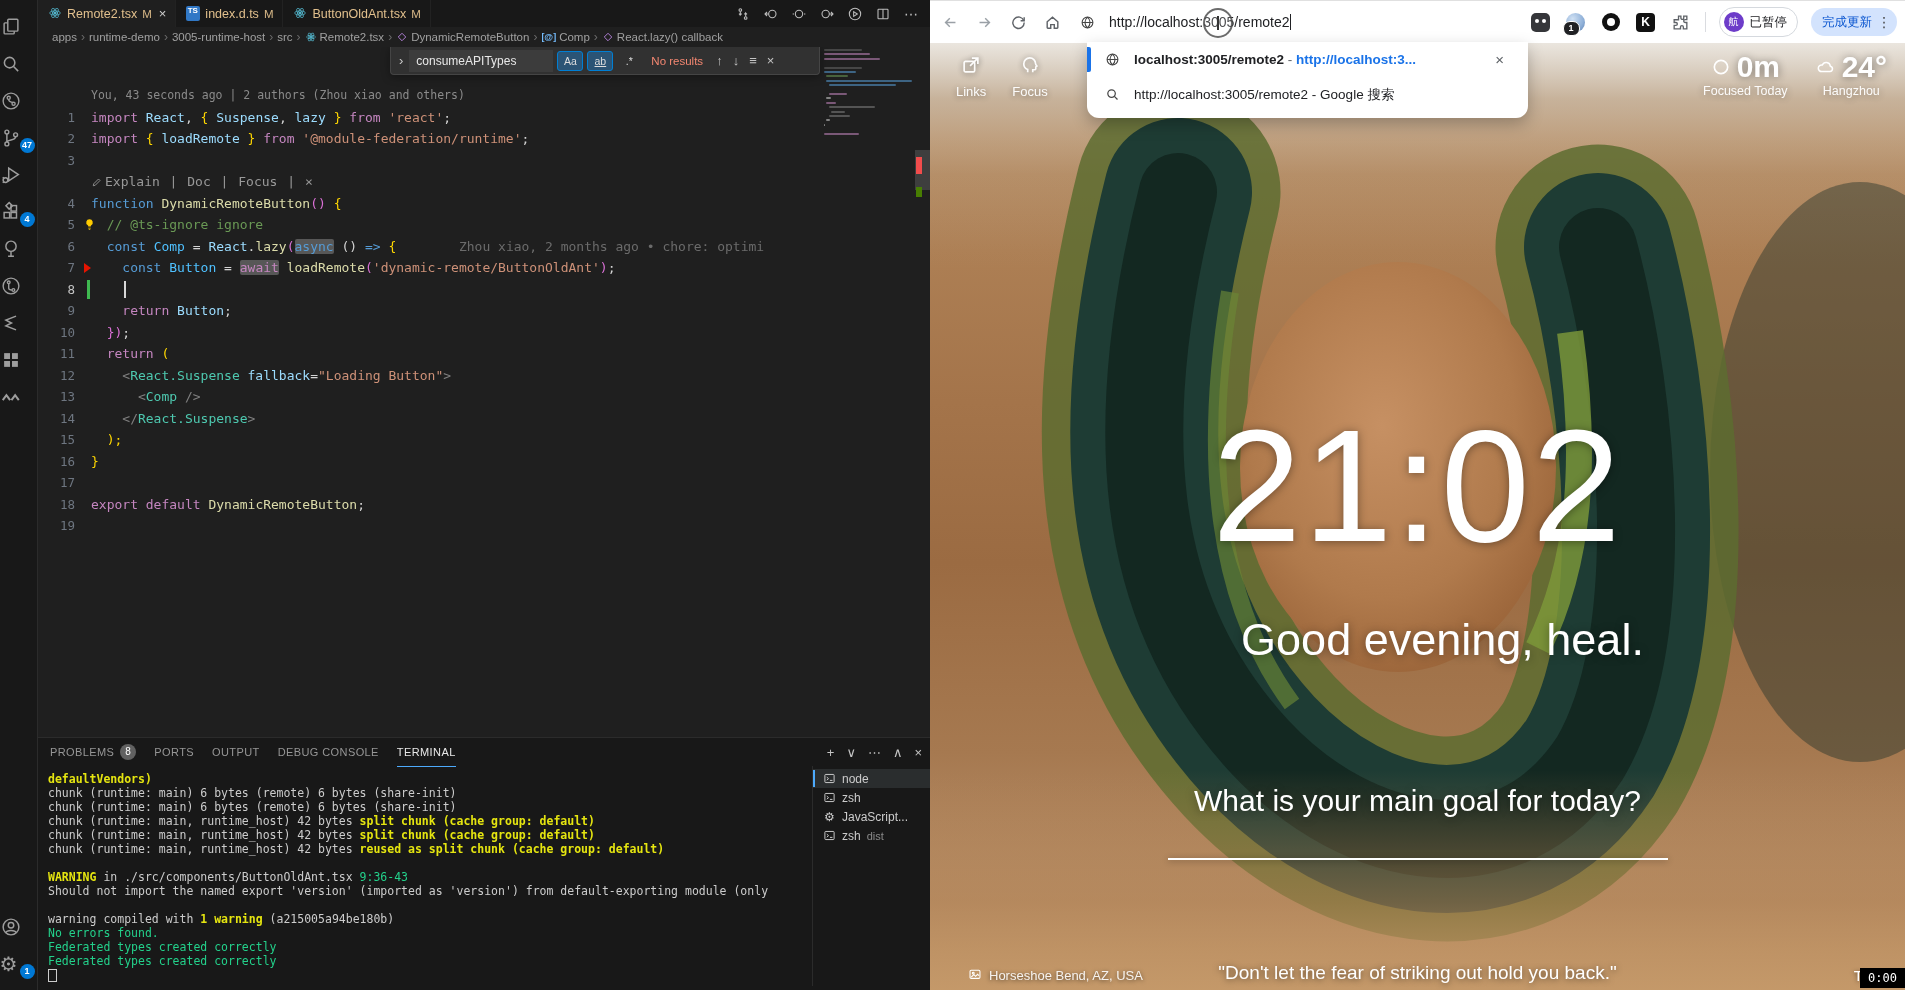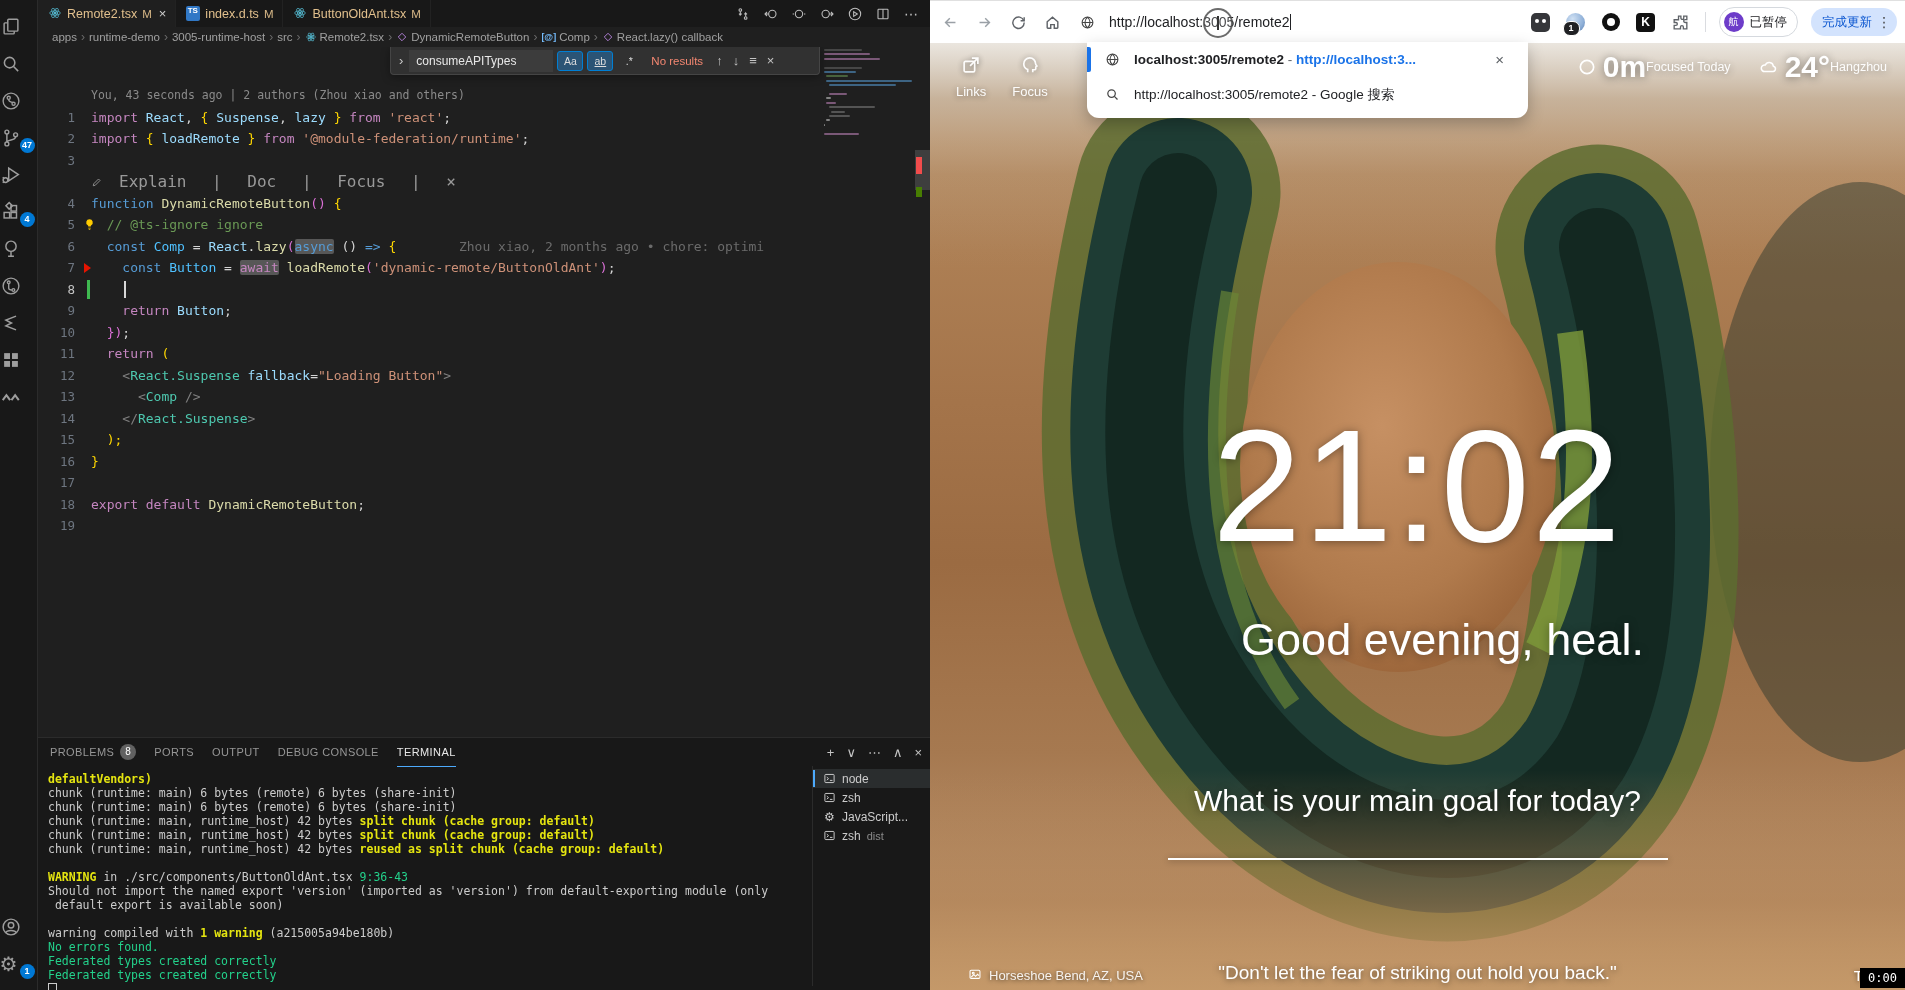--- a/index.html
+++ b/index.html
@@ -29,21 +29,21 @@
   .bc-item{display:flex;align-items:center;gap:3px;cursor:pointer;}
   .bc-ic svg{width:12px;height:12px;}
   .bc-react{color:#58c4dc;}.bc-method{color:#b180d7;}
   .bc-bracket{color:#75beff;font-size:9px;font-weight:bold;}
   #editor{position:absolute;left:0;top:47px;width:892px;height:690px;background:#1f1f1f;overflow:hidden;}
   #code{position:absolute;left:0;top:38px;width:830px;font-family:"DejaVu Sans Mono",monospace;font-size:13px;}
   .cl{position:relative;display:flex;height:21.5px;line-height:21.5px;white-space:pre;}
   .ln{width:37px;text-align:right;padding-right:16px;color:#6e7681;flex:none;font-size:12.5px;}
   .lc{white-space:pre;}
   .cl.meta .lc{color:#8a8a8a;font-size:11.5px;}
-  .cl.lens .lc{color:#999;font-size:16px;display:flex;align-items:center;gap:16px;}
+  .cl.lens .lc{color:#999;font-size:13px;display:flex;align-items:center;gap:2px;}
   .cl.lens svg{width:12px;height:12px;color:#999;}
   .tk-k{color:#c586c0}.tk-b{color:#569cd6}.tk-v{color:#9cdcfe}.tk-C{color:#4fc1ff}.tk-f{color:#dcdcaa}
   .tk-s{color:#ce9178}.tk-m{color:#6a9955}.tk-t{color:#4ec9b0}.tk-a{color:#808080}.tk-p{color:#d4d4d4}
   .tk-g{color:#ffd700}.tk-G{color:#da70d6}.tk-bl{color:#6b6b6b}
   .tk-bh{color:#569cd6;background:#575757;border-radius:2px}.tk-kh{color:#c586c0;background:#575757;border-radius:2px}
   .deco-bulb{position:absolute;left:44px;top:3px;width:15px;height:15px;color:#ffcc00;}
   .deco-bulb svg{width:15px;height:15px;}
   .deco-red{position:absolute;left:46px;top:6px;width:0;height:0;border-left:7px solid #e51400;border-top:5px solid transparent;border-bottom:5px solid transparent;}
   .deco-green{position:absolute;left:49px;top:1px;width:3px;height:19px;background:#3fb950;}
   .deco-caret{position:absolute;left:86px;top:2px;width:2px;height:17px;background:#d7d7d7;}
@@ -128,21 +128,21 @@
       linear-gradient(180deg, rgba(238,234,228,.95) 0%, rgba(216,206,192,.5) 6%, rgba(196,176,150,.15) 14%, rgba(0,0,0,0) 24%),
       linear-gradient(180deg,#b6a28a 0%,#b68e66 10%,#ad7f54 22%,#a4744a 38%,#9b6b42 55%,#a67950 75%,#b8906b 90%,#c59d74 100%);}
   #photo-svg{position:absolute;left:0;top:0;}
   #nt-fg{position:absolute;left:0;bottom:0;width:100%;height:220px;background:linear-gradient(0deg,rgba(196,152,104,.9) 0%,rgba(178,130,82,.55) 40%,rgba(0,0,0,0) 100%);}
   .nt-text{color:#fff;text-shadow:0 1px 10px rgba(0,0,0,.4);}
   #nt-topleft{position:absolute;left:26px;top:12px;display:flex;gap:26px;}
   .tl-btn{display:flex;flex-direction:column;align-items:center;gap:4px;color:#fff;opacity:.95;cursor:pointer;text-shadow:0 1px 6px rgba(0,0,0,.5);}
   .tl-btn svg{width:22px;height:22px;filter:drop-shadow(0 1px 3px rgba(0,0,0,.5));}
   .tl-btn .tl-label{font-size:13px;}
   #nt-topright{position:absolute;right:18px;top:8px;display:flex;gap:28px;}
-  .stat{display:flex;align-items:center;color:#fff;text-shadow:0 1px 8px rgba(0,0,0,.45);cursor:pointer;}
+  .stat{display:flex;flex-direction:column;align-items:center;color:#fff;text-shadow:0 1px 8px rgba(0,0,0,.45);cursor:pointer;}
   .stat .stat-top{display:flex;align-items:center;gap:6px;font-size:30px;font-weight:bold;}
   .stat .stat-top svg{width:20px;height:20px;}
   .stat .stat-sub{font-size:12.5px;margin-top:0px;opacity:.95;}
   #nt-clock{position:absolute;left:0;top:364px;width:100%;text-align:center;font-size:160px;font-weight:500;line-height:1;letter-spacing:2px;}
   #nt-greet{position:absolute;left:0;top:572px;width:100%;text-align:center;font-size:45px;font-weight:500;padding-left:25px;}
   #nt-question{position:absolute;left:0;top:742px;width:100%;text-align:center;font-size:30px;font-weight:500;}
   #nt-underline{position:absolute;left:50%;top:816px;width:500px;margin-left:-250px;height:2px;background:#fff;box-shadow:0 1px 6px rgba(0,0,0,.4);cursor:text;}
   #nt-bottom{position:absolute;left:0;bottom:6px;width:100%;height:22px;}
   #nt-loc{position:absolute;left:38px;bottom:0;display:flex;align-items:center;gap:7px;font-size:13px;color:rgba(255,255,255,.9);text-shadow:0 1px 4px rgba(0,0,0,.6);cursor:pointer;}
   #nt-loc svg{width:14px;height:14px;}
@@ -504,21 +504,20 @@
         <div id="terminal">
             <div class="tl"><span class="t-y">defaultVendors)</span></div>
             <div class="tl"><span class="t-d">chunk (runtime: main) 6 bytes (remote) 6 bytes (share-init)</span></div>
             <div class="tl"><span class="t-d">chunk (runtime: main) 6 bytes (remote) 6 bytes (share-init)</span></div>
             <div class="tl"><span class="t-d">chunk (runtime: main, runtime_host) 42 bytes </span><span class="t-y">split chunk (cache group: default)</span></div>
             <div class="tl"><span class="t-d">chunk (runtime: main, runtime_host) 42 bytes </span><span class="t-y">split chunk (cache group: default)</span></div>
             <div class="tl"><span class="t-d">chunk (runtime: main, runtime_host) 42 bytes </span><span class="t-y">reused as split chunk (cache group: default)</span></div>
             <div class="tl">&nbsp;</div>
             <div class="tl"><span class="t-y">WARNING</span><span class="t-d"> in ./src/components/ButtonOldAnt.tsx </span><span class="t-g">9:36-43</span></div>
             <div class="tl"><span class="t-d">Should not import the named export 'version' (imported as 'version') from default-exporting module (only</span></div>
-            <div class="tl"><span class="t-d"> default export is available soon)</span></div>
             <div class="tl">&nbsp;</div>
             <div class="tl"><span class="t-d">warning compiled with </span><span class="t-y">1 warning</span><span class="t-d"> (a215005a94be180b)</span></div>
             <div class="tl"><span class="t-g">No errors found.</span></div>
             <div class="tl"><span class="t-g">Federated types created correctly</span></div>
             <div class="tl"><span class="t-g">Federated types created correctly</span></div>
             <div class="tl"><span class="tcur"></span></div>
           </div>
         <div id="term-list">
             <div class="sess active">
               <span class="s-ic">

